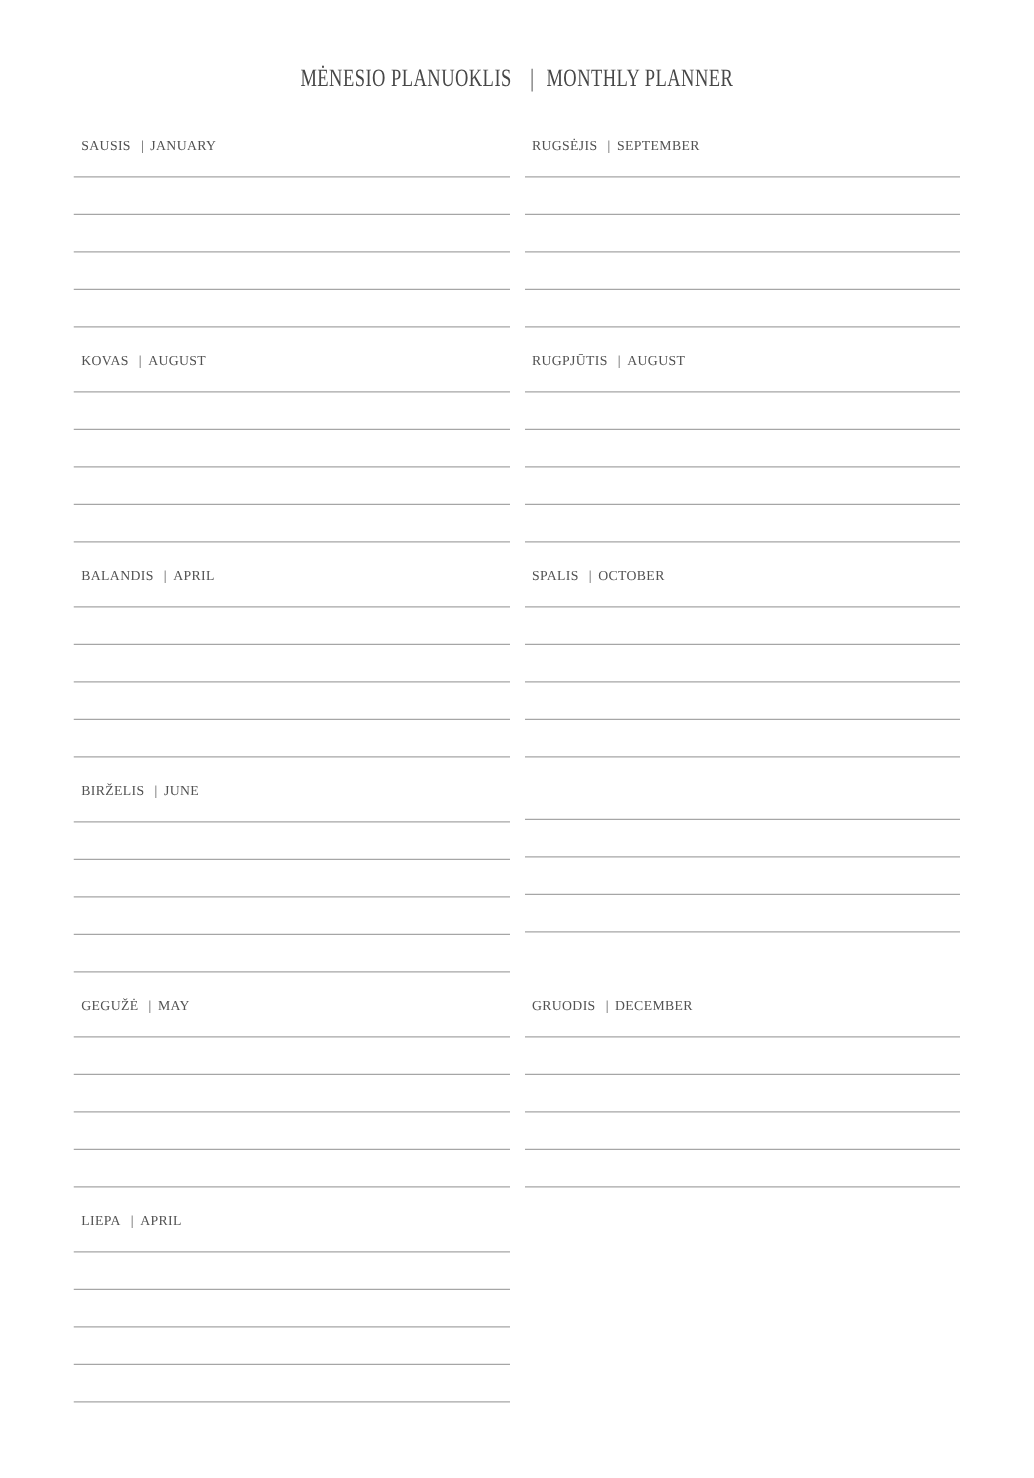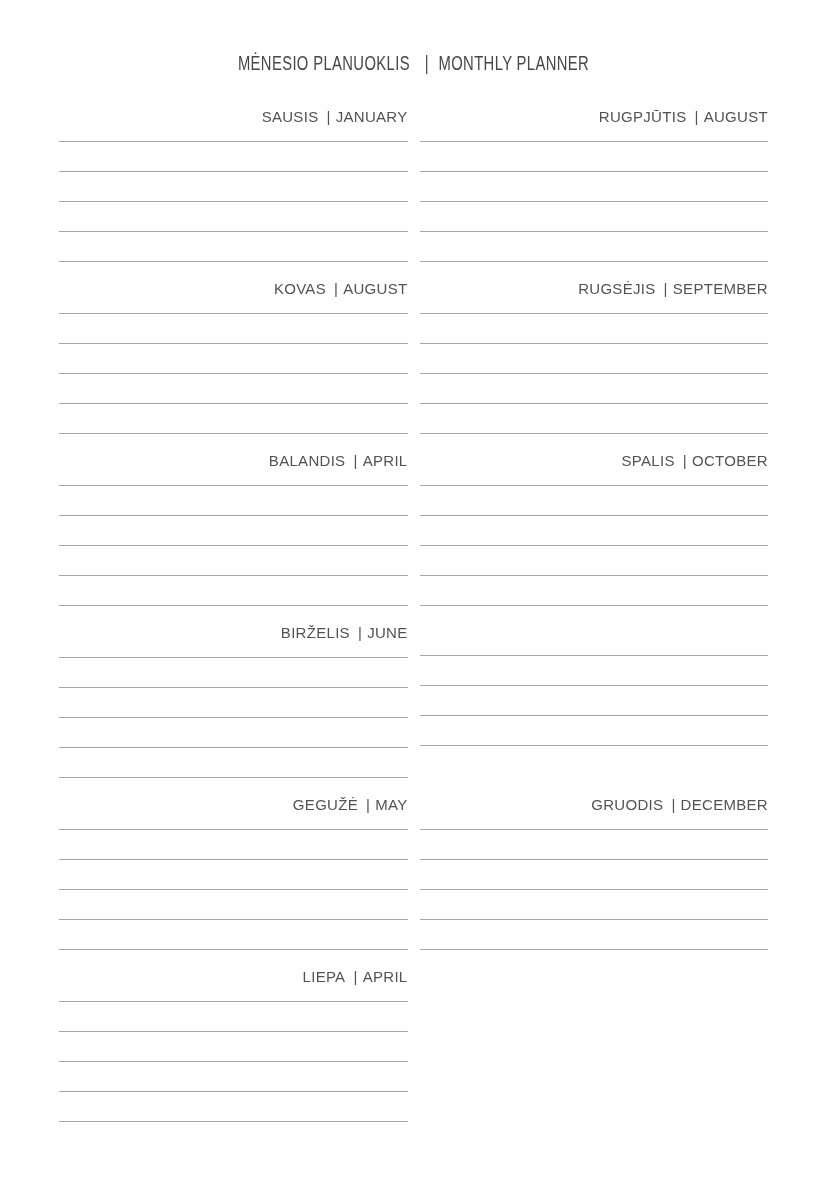--- a/index.html
+++ b/index.html
@@ -14,20 +14,21 @@
     height: 1182px;
     background: var(--page-bg);
     font-family: "Liberation Sans", sans-serif;
     overflow: hidden;
   }
   .page {
     position: relative;
     width: 827px;
     height: 1182px;
     background: var(--page-bg);
+    font-family: Liberation Serif, serif;
   }
   .title {
     padding-top: 53px;
     text-align: center;
     font-size: 20px;
     line-height: 21px;
     font-weight: 400;
     color: var(--title-color);
     letter-spacing: 0.5px;
     transform: scaleX(0.74);
@@ -45,26 +46,25 @@
     grid-template-columns: 1fr 1fr;
     grid-template-rows: repeat(6, 172px);
     grid-auto-flow: column;
     column-gap: 12px;
   }
   .month { width: 100%; }
   .month-label {
     height: 32px;
     padding-left: 6px;
     border-bottom: 1px solid var(--rule-color);
-    font-size: 15px;
+    font-size: 11px;
     line-height: 14px;
     letter-spacing: 0.3px;
     color: var(--label-color);
     white-space: nowrap;
-    text-align: right;
   }
   .month-label .sep {
     display: inline-block;
     margin: 0 5px 0 8px;
     color: var(--label-color);
   }
   .rule {
     height: 30px;
     border-bottom: 1px solid var(--rule-color);
   }
@@ -121,29 +121,29 @@
 
     <section class="month">
       <div class="month-label"><span>LIEPA</span><span class="sep">|</span><span>APRIL</span></div>
       <div class="rule"></div>
       <div class="rule"></div>
       <div class="rule"></div>
       <div class="rule"></div>
     </section>
 
     <section class="month">
-      <div class="month-label"><span>RUGPJŪTIS</span><span class="sep">|</span><span>AUGUST</span></div>
+      <div class="month-label"><span>RUGSĖJIS</span><span class="sep">|</span><span>SEPTEMBER</span></div>
       <div class="rule"></div>
       <div class="rule"></div>
       <div class="rule"></div>
       <div class="rule"></div>
     </section>
 
     <section class="month">
-      <div class="month-label"><span>RUGSĖJIS</span><span class="sep">|</span><span>SEPTEMBER</span></div>
+      <div class="month-label"><span>RUGPJŪTIS</span><span class="sep">|</span><span>AUGUST</span></div>
       <div class="rule"></div>
       <div class="rule"></div>
       <div class="rule"></div>
       <div class="rule"></div>
     </section>
 
     <section class="month">
       <div class="month-label"><span>SPALIS</span><span class="sep">|</span><span>OCTOBER</span></div>
       <div class="rule"></div>
       <div class="rule"></div>

